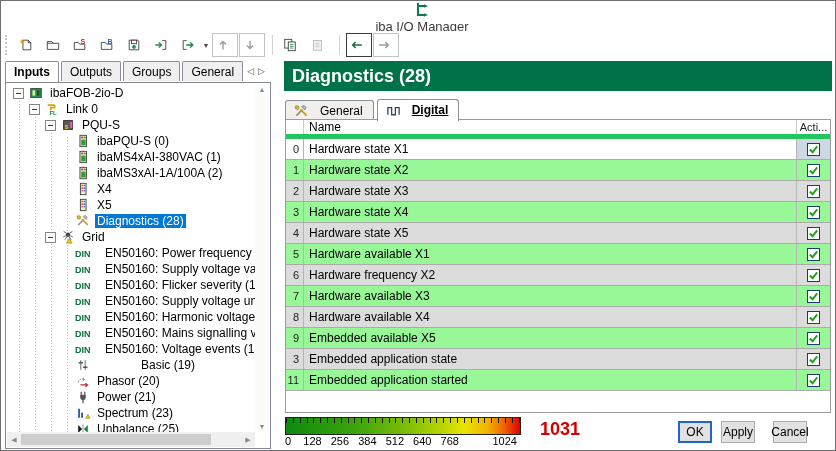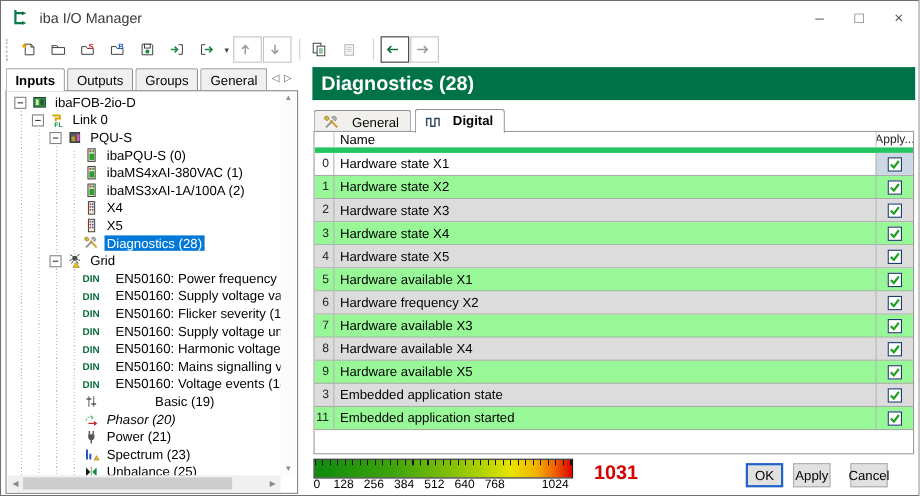--- a/index.html
+++ b/index.html
@@ -1,42 +1,42 @@
 <!DOCTYPE html>
 <html style="--accent-green: #007247; --row-green: #98f898; --row-gray: #dcdcdc; --selection-blue: #0078d7; --value-red: #d40000; --checkbox-border: #1c3a6e;"><head>
 <meta charset="utf-8">
 <style>
   * { margin:0; padding:0; box-sizing:border-box; }
   html,body { background:#e8e8e8; }
   body { font-family:"Liberation Sans", sans-serif; }
   #window { position:relative; width:836px; height:451px; background:#fff; border:1px solid #6f6f6f; overflow:hidden; }
 
   
-  .titlebar { height:30px; display:flex; align-items:center; background:#fff; }
+  .titlebar { height:30px; display:flex; align-items:center; background:#fff;flex-direction:column; }
   .app-icon { width:18px; height:18px; margin-left:9px; }
   .title-text { margin-left:8px; font-size:13px; color:#3a3a3a; }
   .win-controls { margin-left:auto; display:flex; height:30px; }
   .win-btn { width:36px; height:30px; display:flex; align-items:center; justify-content:center; color:#5a5a5a; font-size:14px; }
 
   
   .toolbar { height:28px; display:flex; align-items:center; padding-left:14px; background:#fff; position:relative; }
   .toolbar .grip { position:absolute; left:4px; top:4px; bottom:4px; width:3px; border-left:2px dotted #c9c9c9; }
   .tb-btn { width:26px; height:24px; display:flex; align-items:center; justify-content:center; border:1px solid transparent; background:transparent; margin-right:1px; }
   .tb-btn svg { width:17px; height:17px; }
   .tb-btn.boxed.enabled { border-color:#3a3a3a; }
   .tb-btn.boxed.disabled { border-color:#c3c3c3; }
   .tb-caret { font-size:8px; color:#444; margin:0 4px 0 0; }
   .tb-sep { width:1px; height:20px; background:#d2d2d2; margin:0 6px; }
 
   
   .main { position:absolute; left:0; right:0; top:58px; bottom:0; background:#fff; }
 
   
   .left-panel { position:absolute; left:4px; top:2px; width:266px; bottom:1px; }
-  .ltab-strip { height:21px; display:flex; align-items:center; position:relative; }
+  .ltab-strip { height:21px; display:flex; align-items:flex-start; position:relative; }
   .ltab { border:1px solid #8a8e98; border-bottom:none; background:#f0f0f0; font-size:12px; color:#000;
           padding:3px 8px 2px 8px; margin-right:2px; border-radius:2px 2px 0 0; position:relative; }
   .ltab.active { background:#fff; font-weight:bold; z-index:3; padding-bottom:3px; margin-bottom:-1px; }
   .ltab-scroll { position:absolute; right:2px; top:5px; font-size:9px; color:#555; letter-spacing:4px; }
   .tree-box { position:absolute; left:0; right:0; top:21px; bottom:0; border:1px solid #83878f; background:#fff; overflow:hidden;
       background-image:
         repeating-linear-gradient(to bottom,#b9b9b9 0,#b9b9b9 1px,transparent 1px,transparent 3px),
         repeating-linear-gradient(to bottom,#b9b9b9 0,#b9b9b9 1px,transparent 1px,transparent 3px),
         repeating-linear-gradient(to bottom,#b9b9b9 0,#b9b9b9 1px,transparent 1px,transparent 3px),
         repeating-linear-gradient(to bottom,#b9b9b9 0,#b9b9b9 1px,transparent 1px,transparent 3px);
@@ -58,21 +58,21 @@
   .h-scroll { position:absolute; left:1px; right:15px; bottom:1px; height:15px; background:#f0f0f0; display:flex; align-items:center; }
   .h-scroll .arr { font-size:7px; color:#8a8a8a; width:14px; text-align:center; }
   .h-thumb { position:absolute; left:14px; width:190px; top:2px; bottom:2px; background:#cdcdcd; }
 
   
   .right-panel { position:absolute; left:283px; right:3px; top:2px; bottom:2px; }
   .rp-header { height:30px; background:var(--accent-green); color:#fff; font-size:18px; font-weight:bold; display:flex; align-items:center; padding-left:8px; }
   .rtab-strip { position:absolute; top:36px; left:1px; height:23px; display:flex; align-items:flex-end; }
   .rtab { display:flex; align-items:center; gap:6px; border:1px solid #8a8e98; border-bottom:none; background:#f1f0ed; font-size:12px;
           padding:3px 10px 2px 8px; margin-right:3px; border-radius:3px 3px 0 0; }
-  .rtab.active { background:#fff; font-weight:bold; padding-bottom:4px; margin-bottom:-1px; z-index:3; }
+  .rtab.active { background:#fff; font-weight:bold; padding-bottom:4px; margin-bottom:-1px; z-index:3;text-decoration:underline; }
   .rtab svg { width:15px; height:15px; }
   .rp-table { position:absolute; left:1px; right:1px; top:58px; bottom:35px; border:1px solid #9b9b9b; background:#fff; overflow:hidden; }
   .grid-head { height:19px; display:flex; align-items:flex-start; border-bottom:5px solid #22c55e; background:#fff; }
   .col-num { width:17px; min-width:17px; }
   .col-name { flex:1; border-left:1px solid #c9c9c9; padding-left:5px; font-size:12px; align-self:stretch; display:flex; align-items:center; }
   .col-active { width:34px; min-width:34px; border-left:1px solid #c9c9c9; align-self:stretch; display:flex; align-items:center; justify-content:center; font-size:11px; color:#222; overflow:hidden; }
   .grid-row { height:21px; display:flex; align-items:center; border-bottom:1px solid #ababab; }
   .grid-row .col-num { font-size:11px; color:#222; text-align:right; padding-right:4px; align-self:stretch; display:flex; align-items:center; justify-content:flex-end; }
   .grid-row.green { background:var(--row-green); }
   .grid-row.gray { background:var(--row-gray); }
@@ -418,21 +418,21 @@
             </div>
             <div class="tree-row" style="padding-left: 69px; gap: 44px;">
               <span class="t-icon">
                 <svg viewBox="0 0 16 16">
                   <path d="M5.5 2.5v11M10.5 2.5v11" stroke="#555" fill="none"></path>
                   <path d="M3 5.5h5M8 10.5h5" stroke="#555" stroke-width="1.6"></path>
                 </svg>
               </span>
               <span class="t-label">Basic (19)</span>
             </div>
-            <div class="tree-row" style="padding-left: 69px; font-style: italic;">
+            <div class="tree-row" style="padding-left: 69px;">
               <span class="t-icon">
                 <svg viewBox="0 0 16 16">
                   <path d="M2.5 9.5C4 5.5 7 5 9 6.5" fill="none" stroke="#2ba050" stroke-dasharray="2 1.2"></path>
                   <path d="M7.5 4.5l2.2 1.8-1.8 2" fill="none" stroke="#2ba050"></path>
                   <path d="M5 12.5h8M10.8 10.5l2.4 2-2.4 2" fill="none" stroke="#c03030" stroke-width="1.4"></path>
                 </svg>
               </span>
               <span class="t-label">Phasor (20)</span>
             </div>
             <div class="tree-row" style="padding-left: 69px;">
@@ -500,21 +500,21 @@
               </svg>
             </span>
             <span>Digital</span>
           </span>
         </div>
 
       <div class="rp-table">
         <div class="grid-head">
           <div class="col-num"></div>
           <div class="col-name">Name</div>
-          <div class="col-active">Apply...</div>
+          <div class="col-active">Acti...</div>
         </div>
         <div id="grid-rows">
             <div class="grid-row ">
               <div class="col-num">0</div>
               <div class="col-name">Hardware state X1</div>
               <div class="col-active sel">
                 <span class="checkbox">
                   <svg viewBox="0 0 12 12">
                     <path d="M2 6l3 3 5-6.5" fill="none" stroke="#1fa01f" stroke-width="2.2"></path>
                   </svg>
@@ -604,21 +604,21 @@
               <div class="col-active">
                 <span class="checkbox">
                   <svg viewBox="0 0 12 12">
                     <path d="M2 6l3 3 5-6.5" fill="none" stroke="#1fa01f" stroke-width="2.2"></path>
                   </svg>
                 </span>
               </div>
             </div>
             <div class="grid-row green">
               <div class="col-num">9</div>
-              <div class="col-name">Hardware available X5</div>
+              <div class="col-name">Embedded available X5</div>
               <div class="col-active">
                 <span class="checkbox">
                   <svg viewBox="0 0 12 12">
                     <path d="M2 6l3 3 5-6.5" fill="none" stroke="#1fa01f" stroke-width="2.2"></path>
                   </svg>
                 </span>
               </div>
             </div>
             <div class="grid-row gray">
               <div class="col-num">3</div>

